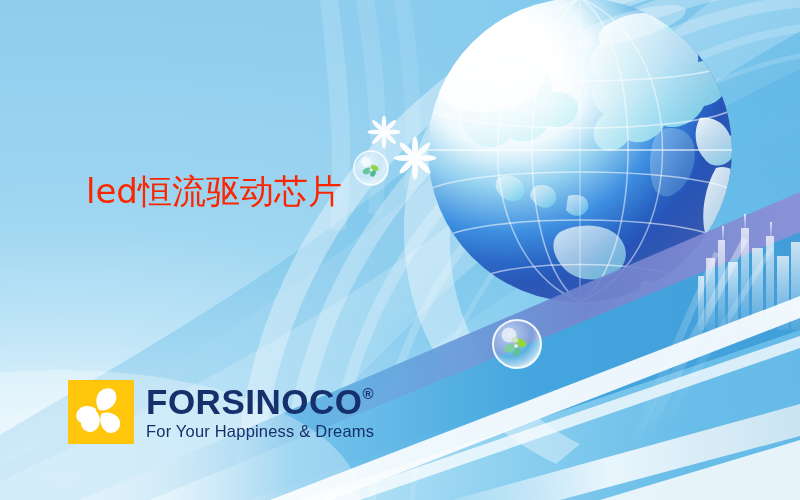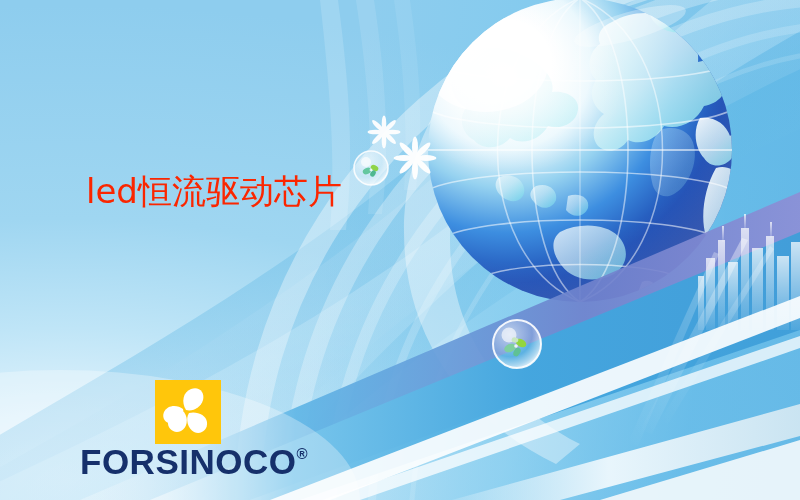--- a/index.html
+++ b/index.html
@@ -38,21 +38,21 @@
     letter-spacing:0px;
     white-space:nowrap;
     font-family:"DejaVu Sans","Liberation Sans", sans-serif;
   }
   .headline .l2{ padding-left:14px; display:block; }
 
   
   .logo{
     position:absolute; left:68px; top:380px;
     z-index:40;
-    display:flex; align-items:center;flex-direction:column;
+    display:flex; align-items:center;
   }
   .logo-mark{
     width:66px; height:64px;
     background:#ffc60b;
     flex:0 0 auto;
     position:relative;
   }
   .logo-mark svg{ position:absolute; inset:0; }
   .logo-text{ margin-left:12px; }
   .logo-word{
@@ -356,16 +356,17 @@
           <path d="M34,33 C 42,31 51,35 52,42 C 53,50 46,55 39,52 C 33,49 30,39 34,33 Z"></path>
           <path d="M28,29 C 22,24 12,25 9,32 C 6,39 12,45 19,43 C 25,41 30,35 28,29 Z"></path>
         </g>
       </svg>
     </div>
     <div class="logo-text">
       <div class="logo-word">
         <span>FORSINOCO</span>
         <span class="logo-reg">®</span>
       </div>
+      <div class="logo-tag">For Your Happiness &amp; Dreams</div>
     </div>
   </div>
 
 </div>
 
 </body></html>

